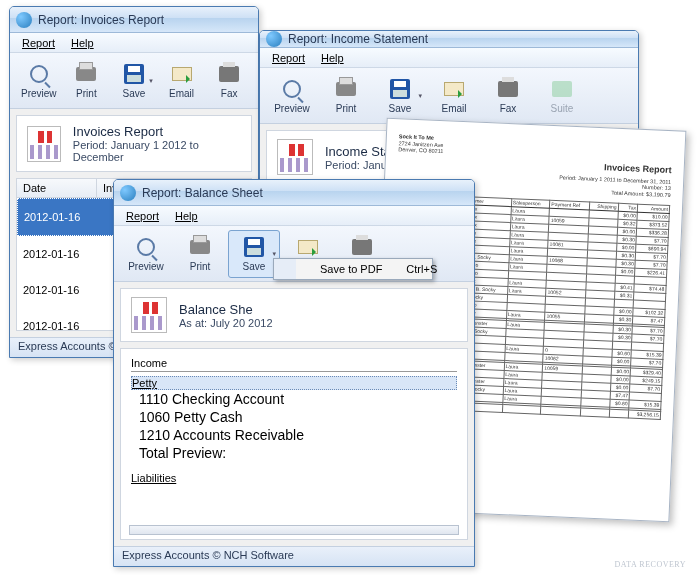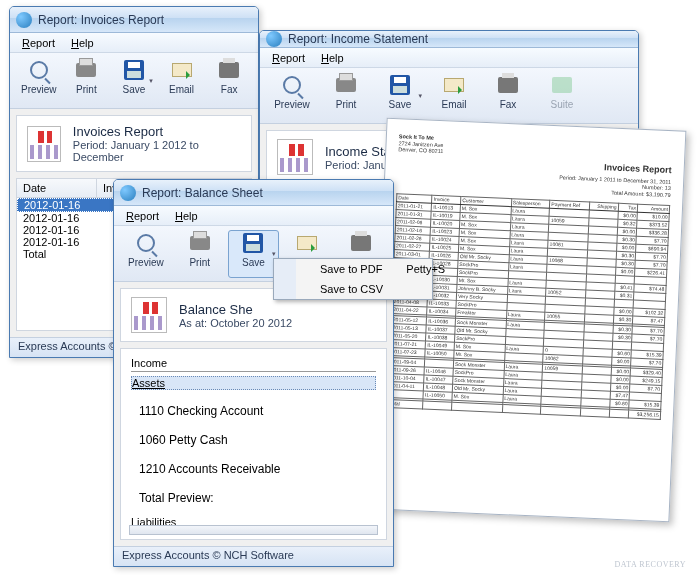--- a/index.html
+++ b/index.html
@@ -33,39 +33,41 @@
 .titlebar .title-text { color: #2a3a55; }
 
 .menubar {
   height: 20px;
   background: linear-gradient(to bottom, #f7fbff, #e6eef8);
   display: flex;
   align-items: center;
   padding: 4px 4px;
   font-size: 11px;
   border-bottom: 1px solid #cdd8e6;
+  text-decoration: underline;
 }
 .menubar span { padding: 2px 8px; cursor: default; }
 .menubar span u { text-decoration: underline; }
 
 .toolbar {
   height: 56px;
   background: linear-gradient(to bottom, #f3f7fd, #e0e8f4);
   border-bottom: 1px solid #c4d0e0;
   display: flex;
   align-items: center;
   padding: 4px 6px;
   gap: 2px;
 }
 .tool-btn {
   width: 52px;
   height: 48px;
   display: flex;
   flex-direction: column;
   align-items: center;
+  justify-content: center;
   font-size: 10px;
   color: #2a3a55;
   border: 1px solid transparent;
   border-radius: 3px;
   position: relative;
 }
 .tool-btn.active { border-color: #7aa3d0; background: #d9e8fa; }
 .tool-btn.disabled { color: #9aa4b2; }
 .tool-btn .ic { width: 24px; height: 24px; margin-bottom: 2px; display: flex; align-items: center; justify-content: center; }
 .tool-btn .chev { position: absolute; right: 3px; top: 50%; transform: translateY(-50%); font-size: 7px; color: #556; }
@@ -105,27 +107,27 @@
   font-size: 11px;
 }
 .grid-head {
   display: flex;
   background: linear-gradient(#f7f9fc, #e7edf5);
   border-bottom: 1px solid #cfd6e0;
   font-size: 11px;
 }
 .grid-head div { padding: 3px 6px; border-right: 1px solid #cfd6e0; }
 .grid-row { display: flex; font-size: 11px; }
-.grid-row div { padding: 0 6px; }
+.grid-row div { padding: 12px 6px; }
 .grid-row.sel { background: #3a76c4; color: #fff; border: 1px dotted #fff; }
 
 .account-list { padding: 6px 10px; }
 .account-list .heading { font-size: 11px; border-bottom: 1px solid #999; padding: 2px 0; margin-bottom: 4px; }
 .section-title { text-decoration: underline; font-size: 11px; }
-.account-list .item { font-size: 12px; padding: 1px 0 1px 8px; margin-top: 13px; }
+.account-list .item { font-size: 14px; padding: 1px 0 1px 8px; }
 .scroll-placeholder { position:absolute; bottom:4px; left:8px; right:8px; height:10px; border:1px solid #b8c2d0; background:linear-gradient(#f2f5fa,#e0e6ef); }
 
 .statusbar {
   height: 20px;
   background: linear-gradient(#e9f0fa, #d6e3f4);
   border-top: 1px solid #c4d0e0;
   font-size: 11px;
   color: #2a3a55;
   padding: 2px 8px;
 }
@@ -314,21 +316,21 @@
   </div>
   <div class="report-header" style="border-bottom:none">
     <div class="report-icon"></div>
     <div>
       <div class="report-title">Income Statement</div>
       <div class="report-sub">Period: January</div>
     </div>
   </div>
 </div>
 
-<div class="window" style="left:113px; top:179px; width:281px; height:388px; z-index:10;">
+<div class="window" style="left:113px; top:179px; width:362px; height:388px; z-index:10;">
   <div class="titlebar">
     <div class="app-icon"></div>
     <span class="title-text">Report: Balance Sheet</span>
   </div>
   <div class="menubar">
     <span><u>R</u>eport</span>
     <span><u>H</u>elp</span>
   </div>
   <div class="toolbar">
     <div class="tool-btn">
@@ -360,49 +362,45 @@
         <div class="ic">
           <div class="ic-fax"></div>
         </div>
         <span>Fax</span>
       </div>
   </div>
   <div class="report-header">
     <div class="report-icon"></div>
     <div>
       <div class="report-title">Balance She</div>
-      <div class="report-sub">As at: October 20 2012</div>
+      <div class="report-sub">As at: July 20 2012</div>
     </div>
   </div>
   <div class="body-panel">
     <div class="account-list">
       <div class="heading">Income</div>
-      <div class="section-title" style="background:#d9e6f7;border:1px dotted #6a8ab6;">Assets</div>
+      <div class="section-title" style="background:#d9e6f7;border:1px dotted #6a8ab6;">Petty</div>
       <div class="item">1110 Checking Account</div>
       <div class="item">1060 Petty Cash</div>
       <div class="item">1210 Accounts Receivable</div>
       <div class="item">Total Preview:</div>
       <div style="height:10px"></div>
       <div class="section-title">Liabilities</div>
     </div>
     <div class="scroll-placeholder"></div>
   </div>
   <div class="statusbar">Express Accounts © NCH Software</div>
 </div>
 
 <div class="context-menu" style="left:273px; top:258px; width:160px; z-index:40;">
   <div class="strip"></div>
   <div class="mi-wrap">
     <div class="mi">
       <span>Save to PDF</span>
-        <span>Petty+S</span>
-    </div>
-    <div class="mi">
-      <span>Save to CSV</span>
-        <span></span>
+        <span>Ctrl+S</span>
     </div>
   </div>
 </div>
 
 <div class="paper">
   <div class="from">
     <b>Sock It To Me</b><br>
     <span>2724 Janitzen Ave</span><br>
     <span>Denver, CO 80211</span>
   </div>

